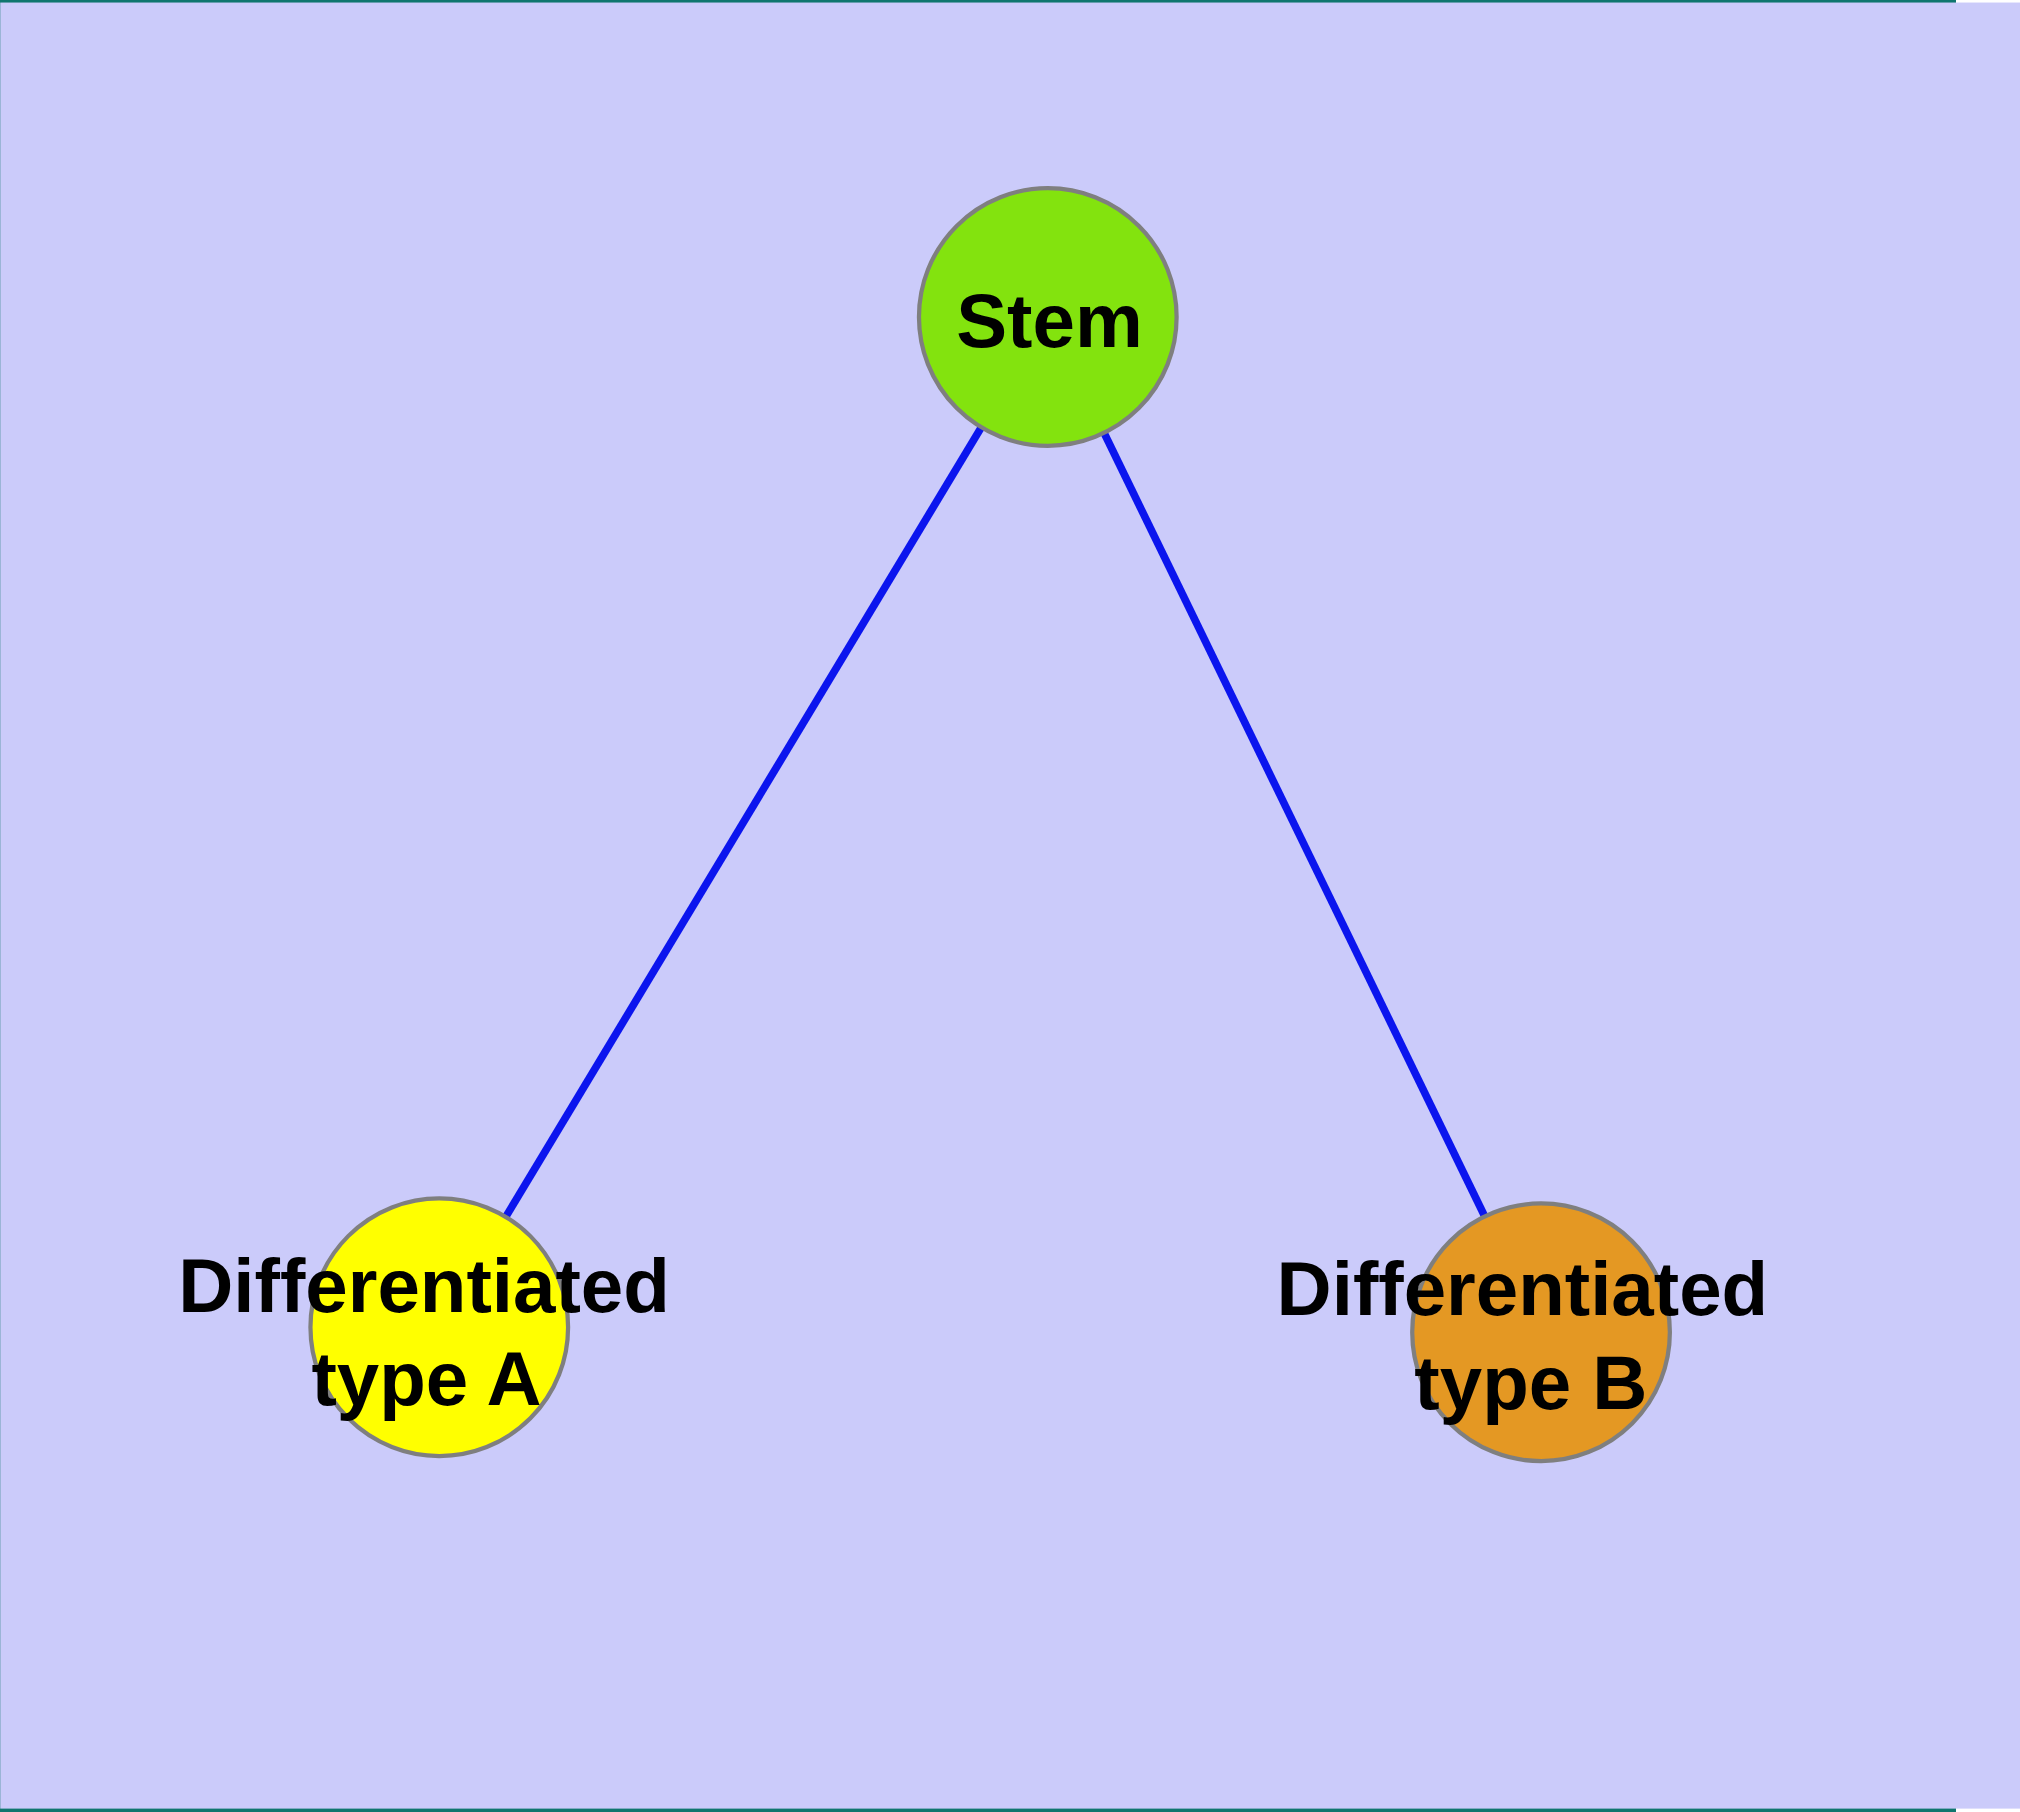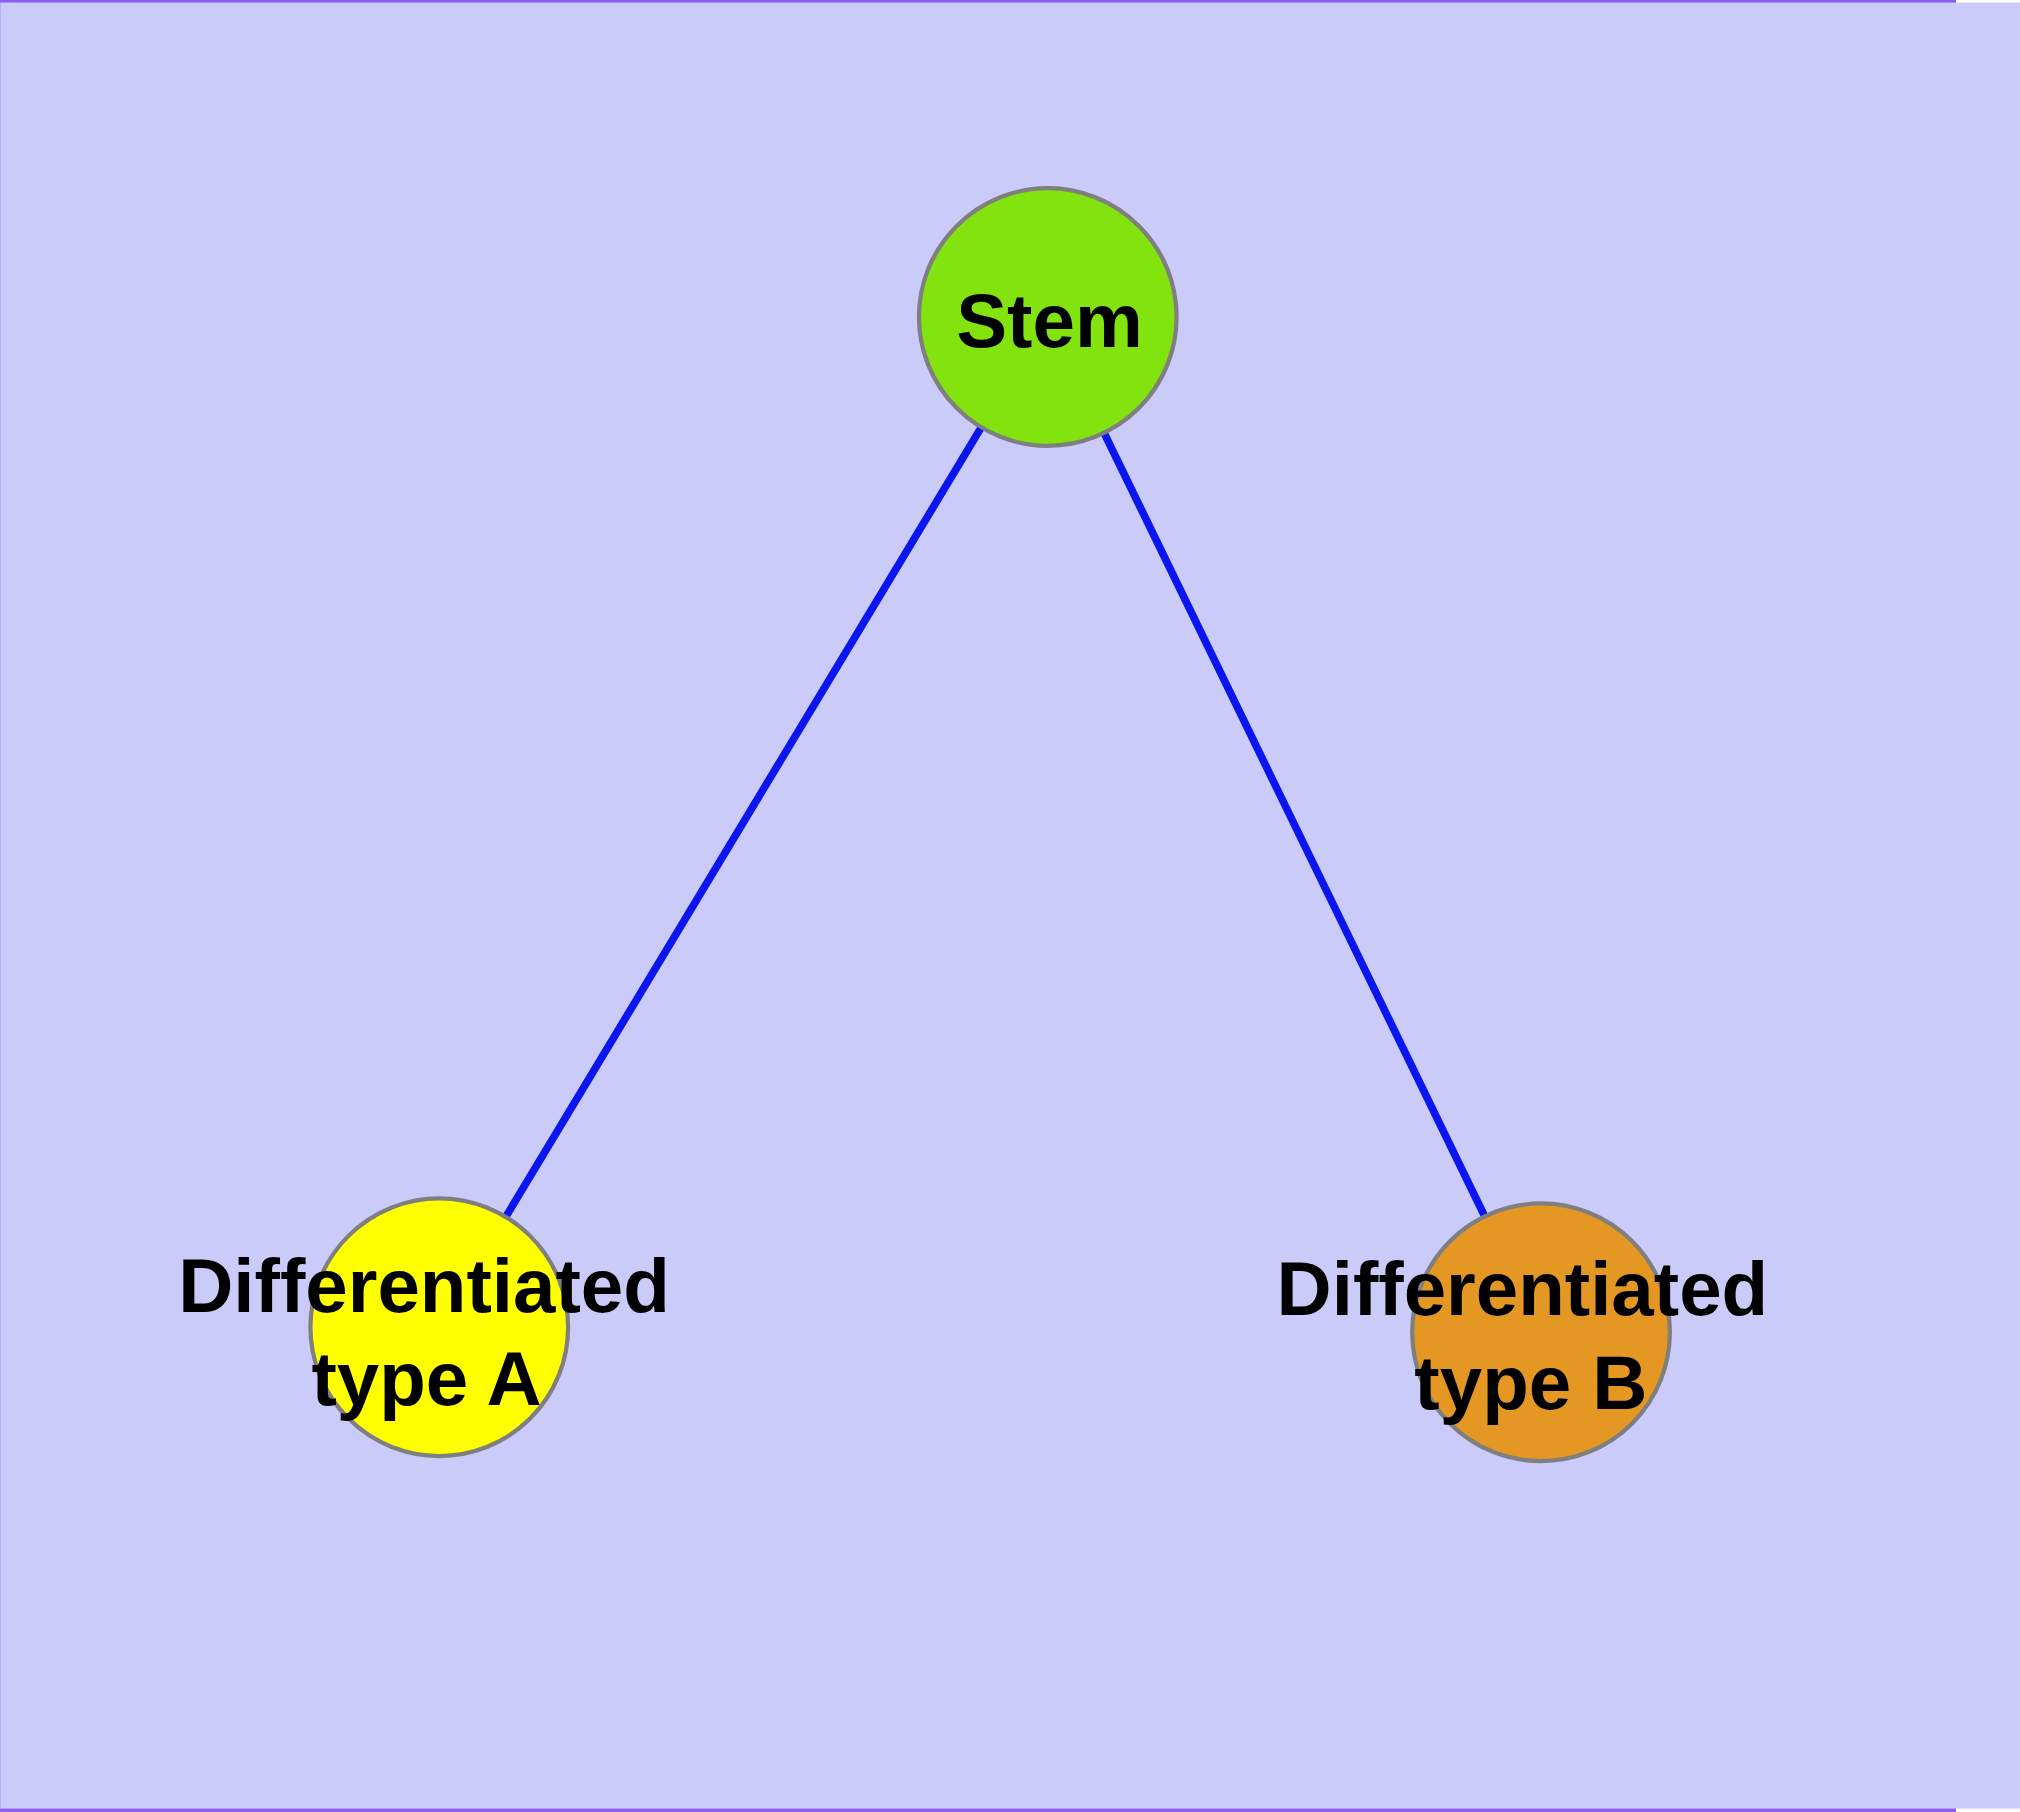--- a/index.html
+++ b/index.html
@@ -4,21 +4,21 @@
 <style>
   html, body {
     margin: 0;
     padding: 0;
     background: #FFFFFF;
   }
   .stage {
     width: 1956px;
     height: 1812px;
     position: relative;
-    background: #8b5cf6;
+    background: #0f766e;
   }
   svg.graph {
     display: block;
     width: 2021px;
     height: 1812px;
   }
   .edge {
     stroke-width: 9;
     fill: none;
   }

